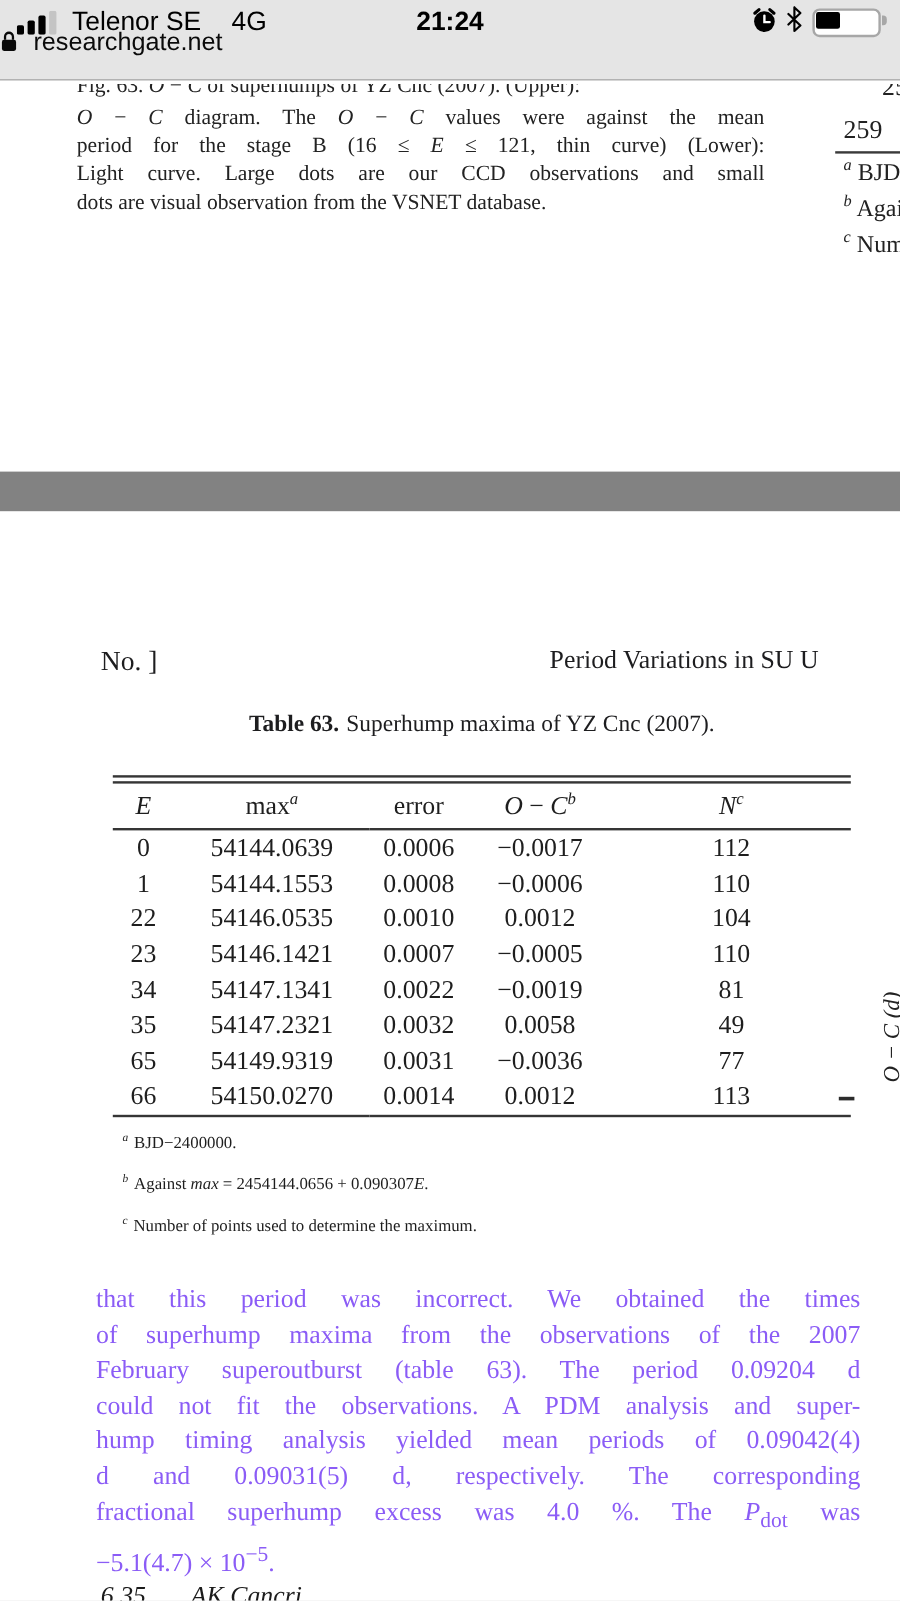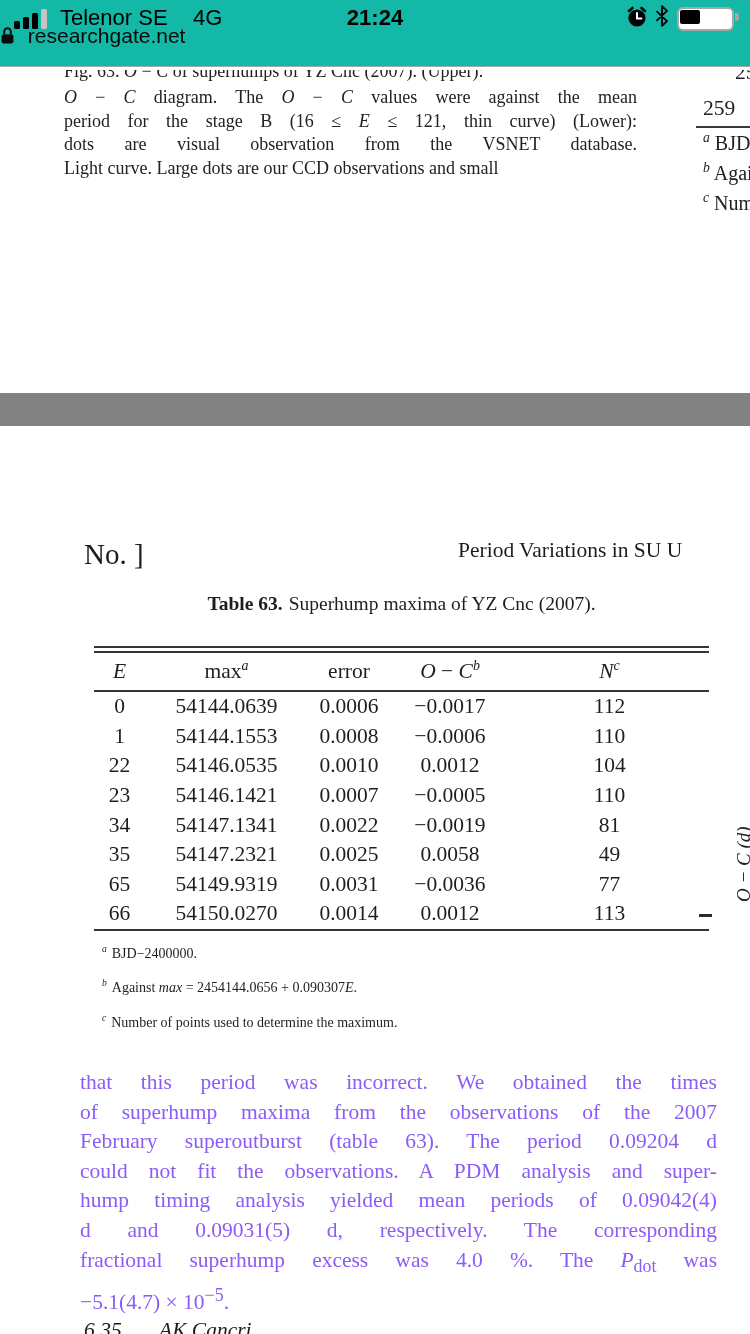--- a/index.html
+++ b/index.html
@@ -4,21 +4,21 @@
 <style>
   html,body { margin:0; padding:0; background:#e8e8e8; }
   .screen {
     position:relative; width:750px; height:1334px; margin:0 auto;
     background:#ffffff; overflow:hidden;
     font-family:"Liberation Serif", serif; color:#1d1d1f;
   }
   
   .chrome {
     position:absolute; top:0; left:0; width:750px; height:66px;
-    background:#14b8a6; border-bottom:1px solid #a6a6a6; z-index:10;
+    background:#e5e5e5; border-bottom:1px solid #a6a6a6; z-index:10;
     font-family:"Liberation Sans", sans-serif; color:#000;
   }
   .status-row { position:absolute; top:0; left:0; width:750px; height:32px; }
   .signal { position:absolute; left:14px; top:9px; }
   .carrier { position:absolute; left:60px; top:5px; font-size:22px; }
   .net { position:absolute; left:193px; top:5px; font-size:22px; }
   .clock { position:absolute; left:0; right:0; top:5px; text-align:center; font-size:22px; font-weight:700; }
   .alarm { position:absolute; left:626px; top:6px; }
   .bt { position:absolute; left:655px; top:5px; }
   .battery { position:absolute; left:677px; top:7px; width:62px; height:20px; }
@@ -34,21 +34,21 @@
   .clip-fig { position:absolute; left:64px; top:-9px; width:600px; font-size:18px; white-space:nowrap; color:#222; }
   .clip-num { position:absolute; left:703px; top:-10px; font-size:21.5px; color:#222;margin-left:32px; }
   .figcap { position:absolute; left:64px; top:86px; width:573px; font-size:18px; line-height:23.6px; color:#222; }
   .figcap .ln { text-align:justify; text-align-last:justify; }
   .figcap .ln:last-child { text-align-last:left; }
   .rc-val { position:absolute; left:703px; top:96px; font-size:21.5px; color:#222; }
   .rc-rule { position:absolute; left:696px; top:126px; width:54px; height:2px; background:#3a3a3a; }
   .rc-fn { position:absolute; left:703px; font-size:20px; white-space:nowrap; color:#222; }
   .rc-fn sup { font-size:68%; font-style:italic; }
   .band { position:absolute; left:0; top:393px; width:750px; height:33px; background:#828282; }
-  .rh-left { position:absolute; left:84px; top:538px; font-size:29px; }
+  .rh-left { position:absolute; left:84px; top:538px; font-size:23px; }
   .rh-right { position:absolute; left:458px; top:538px; font-size:21.5px; white-space:nowrap; }
   .tcap { position:absolute; left:94px; top:593px; width:615px; text-align:center; font-size:19.5px; }
   .tcap b { margin-right:6px; }
   .tblwrap { position:absolute; left:94px; top:646px; width:615px; }
   .rule2 { height:2px; background:#353535; }
   .rulegap { height:3px; }
   table.data { border-collapse:collapse; width:615px; table-layout:fixed; font-size:21.5px; color:#1e1e1e; border-bottom:2px solid #353535; }
   table.data th { font-weight:normal; font-size:21.5px; border-bottom:2px solid #353535; height:35px; text-align:center; }
   table.data td { height:29.6px; text-align:center; padding:0; }
   table.data sup { font-size:65%; font-style:italic; }
@@ -117,22 +117,22 @@
   <div class="pg">
 
     <div class="clip-row">
       <div class="clip-fig">Fig. 63. <i>O</i> − <i>C</i> of superhumps of YZ Cnc (2007). (Upper):</div>
       <div class="clip-num">256</div>
     </div>
 
     <div class="figcap">
       <div class="ln"><i>O</i> − <i>C</i> diagram.  The <i>O</i> − <i>C</i> values were against the mean</div>
       <div class="ln">period for the stage B (16 ≤ <i>E</i> ≤ 121, thin curve) (Lower):</div>
+      <div class="ln">Light curve. Large dots are our CCD observations and small</div>
       <div class="ln">dots are visual observation from the VSNET database.</div>
-      <div class="ln">Light curve. Large dots are our CCD observations and small</div>
     </div>
 
     <div class="rc-val">259</div>
     <div class="rc-rule"></div>
     <div class="rc-fn" style="top:130px"><sup>a</sup> BJD</div>
     <div class="rc-fn" style="top:160px"><sup>b</sup> Against</div>
     <div class="rc-fn" style="top:190px"><sup>c</sup> Number</div>
 
     <div class="band"></div>
 
@@ -196,21 +196,21 @@
           <tr>
             <td>34</td>
             <td>54147.1341</td>
             <td>0.0022</td>
             <td>−0.0019</td>
             <td>81</td>
           </tr>
           <tr>
             <td>35</td>
             <td>54147.2321</td>
-            <td>0.0025</td>
+            <td>0.0032</td>
             <td>0.0058</td>
             <td>49</td>
           </tr>
           <tr>
             <td>65</td>
             <td>54149.9319</td>
             <td>0.0031</td>
             <td>−0.0036</td>
             <td>77</td>
           </tr>

